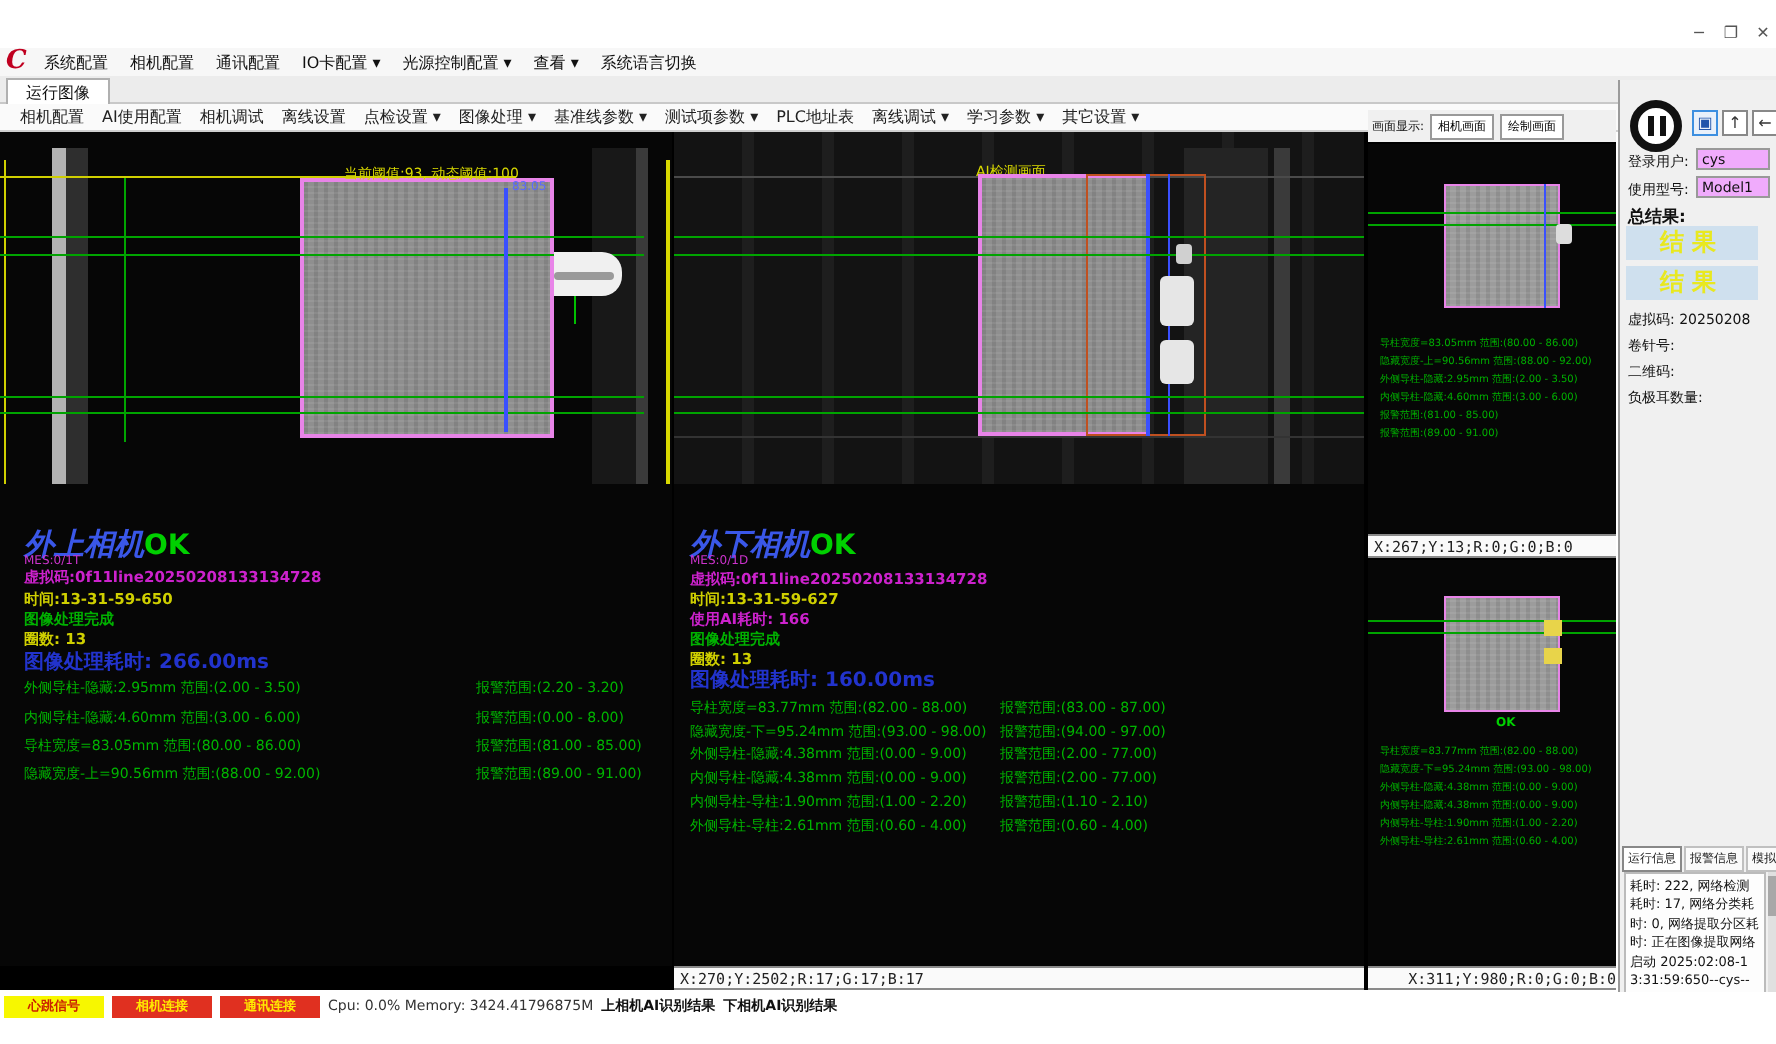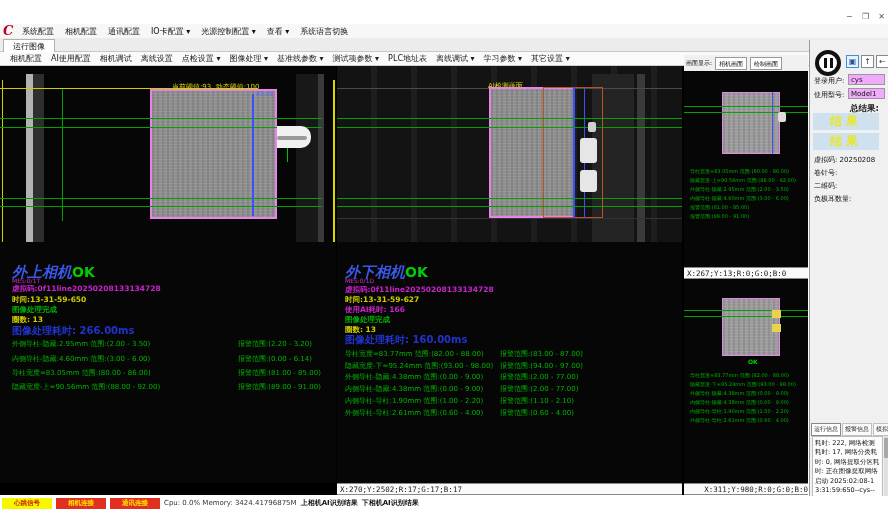--- a/index.html
+++ b/index.html
@@ -121,21 +121,21 @@
     <div class="abs tsub" style="left:12px; top:211px;">MES:0/1T</div>
     <div class="abs tmag" style="left:12px; top:218px;">虚拟码:0f11line20250208133134728</div>
     <div class="abs tyel" style="left:12px; top:229px;">时间:13-31-59-650</div>
     <div class="abs tgrn" style="left:12px; top:239px;">图像处理完成</div>
     <div class="abs tyel" style="left:12px; top:249px;">圈数: 13</div>
     <div class="abs tblu" style="left:12px; top:258px;">图像处理耗时: 266.00ms</div>
 
     <div class="abs meas" style="left:12px; top:273px;"><span>外侧导柱-隐藏:2.95mm 范围:(2.00 - 3.50)</span></div>
     <div class="abs meas" style="left:238px; top:273px;"><span>报警范围:(2.20 - 3.20)</span></div>
     <div class="abs meas" style="left:12px; top:288px;"><span>内侧导柱-隐藏:4.60mm 范围:(3.00 - 6.00)</span></div>
-    <div class="abs meas" style="left:238px; top:288px;"><span>报警范围:(0.00 - 6.14)</span></div>
+    <div class="abs meas" style="left:238px; top:288px;"><span>报警范围:(0.00 - 8.00)</span></div>
     <div class="abs meas" style="left:12px; top:302px;"><span>导柱宽度=83.05mm 范围:(80.00 - 86.00)</span></div>
     <div class="abs meas" style="left:238px; top:302px;"><span>报警范围:(81.00 - 85.00)</span></div>
     <div class="abs meas" style="left:12px; top:316px;"><span>隐藏宽度-上=90.56mm 范围:(88.00 - 92.00)</span></div>
     <div class="abs meas" style="left:238px; top:316px;"><span>报警范围:(89.00 - 91.00)</span></div>
   </div>
 
   <div class="abs view" style="left:337px; top:66px; width:345px; height:417px; background:repeating-linear-gradient(90deg,#131313 0 34px,#1e1e1e 34px 40px) top/345px 176px no-repeat, #060606;">
     <div class="abs" style="left:255px; top:8px; width:42px; height:168px; background:#242424;"></div>
     <div class="abs" style="left:300px; top:8px; width:8px; height:168px; background:#3a3a3a;"></div>
     <div class="abs" style="left:0; top:22px; width:345px; height:1px; background:#4a4a4a;"></div>
@@ -224,21 +224,21 @@
     </div>
     <div class="smallbtn" style="left:36px; background:#e8f0fa; border-color:#3d8fe0; color:#2255aa;"><span>▣</span></div>
     <div class="smallbtn" style="left:51px;"><span>↑</span></div>
     <div class="smallbtn" style="left:66px;"><span>←</span></div>
 
     <div class="abs plabel" style="left:4px; top:36px;">登录用户:</div>
     <input class="pinput" style="left: 38px; top: 34px; width: 37px; height: 11px;" value="cys">
     <div class="abs plabel" style="left:4px; top:50px;">使用型号:</div>
     <input class="pinput" style="left: 38px; top: 48px; width: 37px; height: 11px;" value="Model1">
 
-    <div class="abs" style="left:4px; top:63px; font-size:8.5px; font-weight:bold; color:#111;margin-left:36px;">总结果:</div>
+    <div class="abs" style="left:4px; top:63px; font-size:8.5px; font-weight:bold; color:#111;">总结果:</div>
     <div class="resultbox" style="top:73px;">结果</div>
     <div class="resultbox" style="top:93px;">结果</div>
 
     <div class="abs plabel" style="left:4px; top:115px;">虚拟码: 20250208</div>
     <div class="abs plabel" style="left:4px; top:128px;">卷针号:</div>
     <div class="abs plabel" style="left:4px; top:141px;text-align:right;">二维码:</div>
     <div class="abs plabel" style="left:4px; top:154px;">负极耳数量:</div>
 
     <div class="abs" style="left:1px; top:383px; display:flex; gap:1px;">
       <span class="ltab" style="background:#fff; border-color:#888;">运行信息</span>

